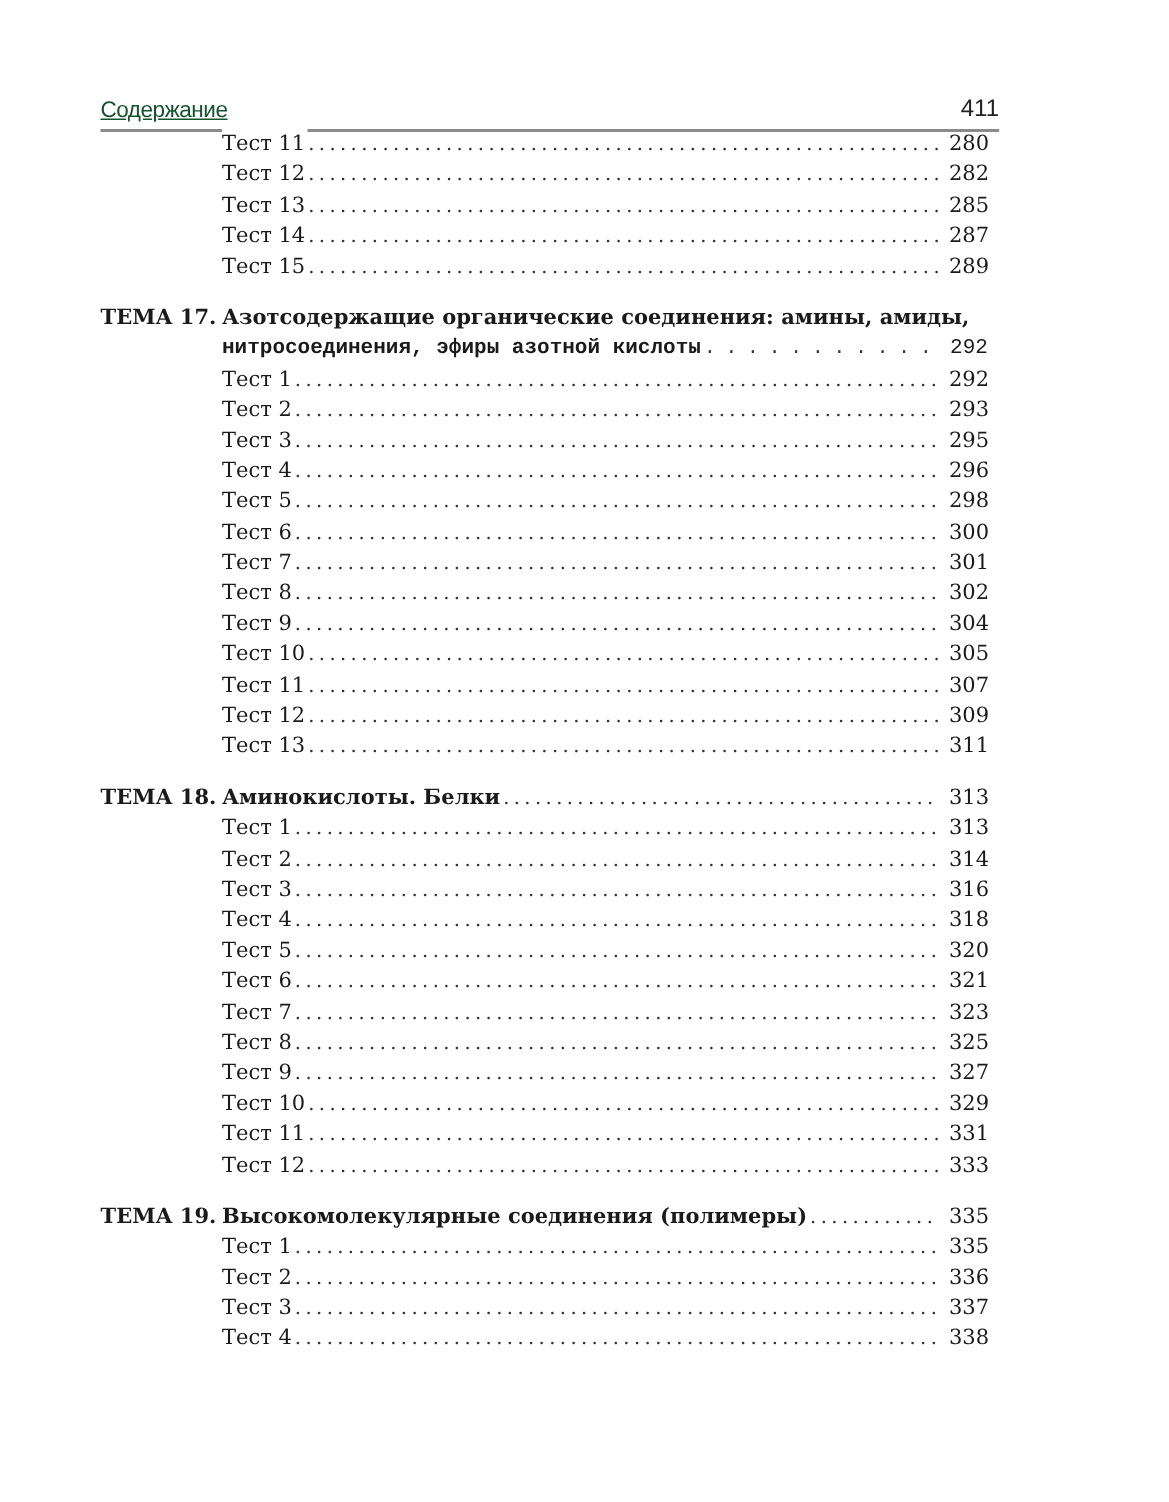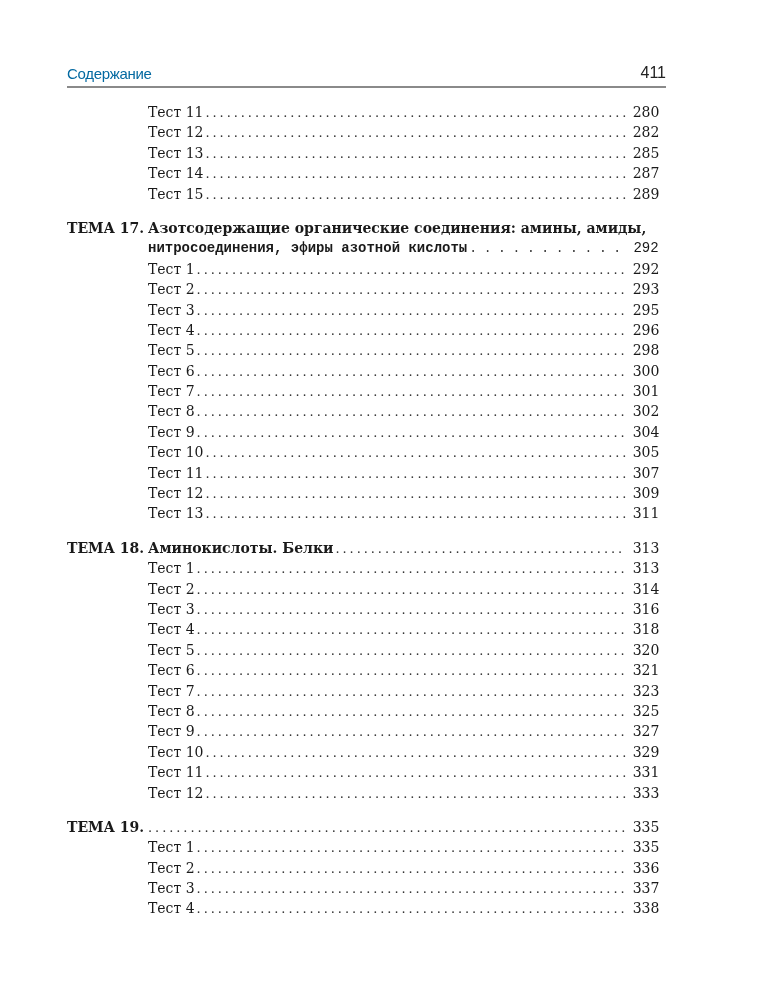--- a/index.html
+++ b/index.html
@@ -1,20 +1,20 @@
 <!DOCTYPE html>
 <html><head>
 <meta charset="utf-8">
 <style>
   html, body { margin:0; padding:0; background:#ffffff; }
   body { width:779px; height:1001px; position:relative; overflow:hidden; color:#1a1a1a; }
   .header { position:absolute; left:67px; top:64px; width:599px; height:22px; border-bottom:2px solid #8a8a8a; }
-  .header-title { position:absolute; left:0; top:1px; font-family:"Liberation Sans", sans-serif; font-size:15px; letter-spacing:-0.3px; color:#0369a1; }
+  .header-title { position:absolute; left:0; top:1px; font-family:"Liberation Sans", sans-serif; font-size:15px; letter-spacing:-0.3px; color:#14532d;text-decoration:underline; }
   .header-page { position:absolute; right:0; top:0px; font-family:"Liberation Sans", sans-serif; font-size:16px; font-weight:normal; color:#222; }
-  .toc { position:absolute; left:67px; top:102px; width:599px; font-family:"DejaVu Serif", "Liberation Serif", serif; font-size:14px; }
+  .toc { position:absolute; left:67px; top:86px; width:599px; font-family:"DejaVu Serif", "Liberation Serif", serif; font-size:14px; }
   .row { position:relative; height:20.4px; line-height:20.4px; display:flex; align-items:baseline; }
   .row.test { padding-left:81px; }
   .label { white-space:nowrap; background:#fff; padding-right:2px; }
   .dots { flex:1; overflow:hidden; white-space:nowrap; letter-spacing:3.1px; color:#333; font-size:13px; }
   .dots::after { content:". . . . . . . . . . . . . . . . . . . . . . . . . . . . . . . . . . . . . . . . . . . . . . . . . . . . . . . . . . . . . . . . . . . . . . . . . . . . . . . . . . . . . . . . . . . . . . . . . . . . . . . . . . . ."; letter-spacing:-0.6px; }
   .page { width:40px; text-align:center; white-space:nowrap; }
   .topic { font-weight:bold; }
   .topic .tnum { display:inline-block; width:81px; white-space:nowrap; }
   .topic-line1 { height:20.4px; line-height:20.4px; font-weight:bold; white-space:nowrap; }
   .gap { height:14px; }
@@ -203,20 +203,21 @@
         <span class="dots"></span>
         <span class="page">333</span>
       </div>
   </div>
 
   <div class="gap"></div>
 
   <div class="topic-block">
     <div class="row topic">
         <span class="tnum">ТЕМА 19.</span>
+        <span class="label">Высокомолекулярные соединения (полимеры)</span>
         <span class="dots" style="font-weight:normal"></span>
         <span class="page" style="font-weight:normal">335</span>
       </div>
     <div class="row test">
         <span class="label">Тест 1</span>
         <span class="dots"></span>
         <span class="page">335</span>
       </div>
     <div class="row test">
         <span class="label">Тест 2</span>

